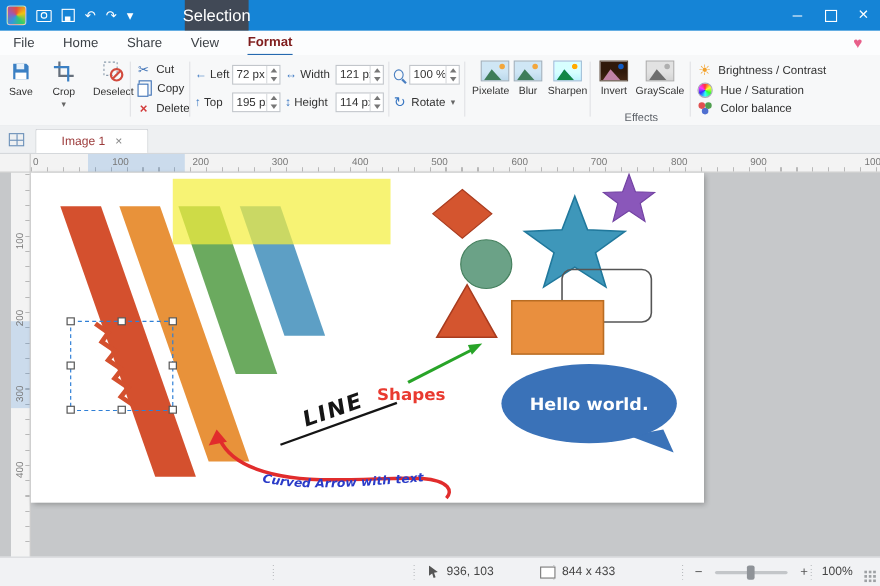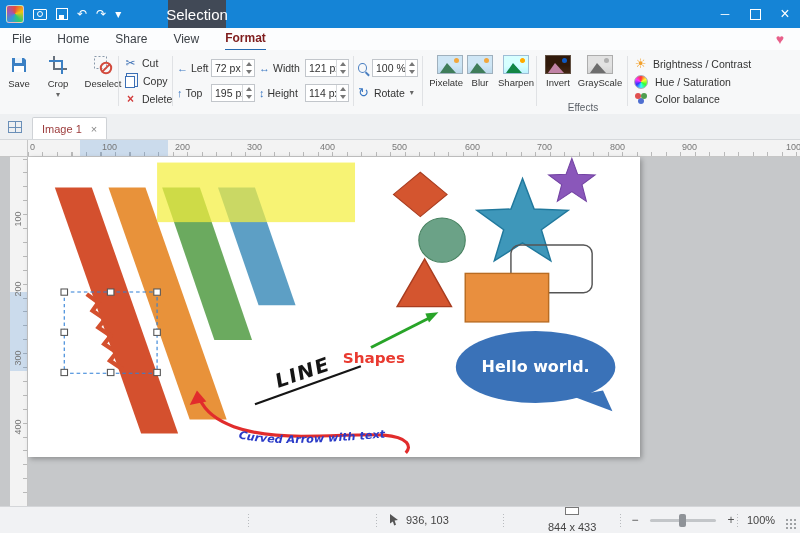--- a/index.html
+++ b/index.html
@@ -67,21 +67,21 @@
        background:conic-gradient(#f33,#ff3,#3f3,#3ff,#33f,#f3f,#f33);border:1px solid #aab;}
   .cbal{width:6px;height:6px;border-radius:50%;background:#e05050;box-shadow:6px 0 0 #4f9e4f,3px 5px 0 #4f6fd0;margin:0 9px 6px 2px;}
 
   
   .tabbar{position:absolute;left:0;top:114px;right:0;height:26px;background:#eef0f2;border-bottom:1px solid #d5d8db;
           display:flex;align-items:flex-end;padding-left:8px;box-sizing:border-box;}
   .grid-ico{width:12px;height:10px;border:1px solid #6a8fb8;margin-bottom:6px;
             background:linear-gradient(#6a8fb8,#6a8fb8) center/1px 100% no-repeat,
                        linear-gradient(#6a8fb8,#6a8fb8) center/100% 1px no-repeat;}
   .doc-tab{height:21px;margin-left:10px;background:#fff;border:1px solid #cfd2d6;border-bottom:none;
-           display:flex;align-items:center;gap:9px;padding:0 9px;font-size:11px;color:#9c3b3b;border-radius:2px 2px 0 0;}
+           display:flex;align-items:center;gap:9px;padding:0 23px;font-size:11px;color:#9c3b3b;border-radius:2px 2px 0 0;}
   .doc-tab .x{color:#888;font-size:11px;}
 
   
   .workarea{position:absolute;left:0;top:140px;right:0;bottom:26px;background:#c6c8ca;overflow:hidden;}
   .corner{position:absolute;left:0;top:0;width:28px;height:17px;background:#f3f3f3;border-right:1px solid #c6c6c6;border-bottom:1px solid #c6c6c6;box-sizing:border-box;}
   .hruler{position:absolute;left:28px;top:0;right:0;height:17px;background:#f3f3f3;border-bottom:1px solid #c6c6c6;box-sizing:border-box;
           background-image:repeating-linear-gradient(90deg,#b9b9b9 0 1px,transparent 1px 14.5px);
           background-size:100% 4px;background-position:0 12px;background-repeat:no-repeat;}
   .hnum{position:absolute;top:2px;font-size:9px;color:#777;}
   .hsel{position:absolute;left:52px;width:88px;top:0;bottom:0;background:rgba(43,124,211,.20);}
@@ -409,21 +409,21 @@
   <div class="statusbar">
     <span class="st-sep" style="left:248px;"></span>
     <span class="st-sep" style="left:376px;"></span>
     <div class="st-item" style="left:390px;">
       <svg width="10" height="12" viewBox="0 0 10 12">
           <polygon points="0,0 8,6 4.6,6.6 6,10.8 4.2,11.5 2.9,7.4 0,9.4" fill="#555"></polygon>
         </svg>
       <span>936, 103</span>
     </div>
     <span class="st-sep" style="left:503px;"></span>
-    <div class="st-item" style="left:548px;flex-direction:column;">
+    <div class="st-item" style="left:491px;">
       <span class="imgico"></span>
       <span>844 x 433</span>
     </div>
     <span class="st-sep" style="left:620px;"></span>
     <div class="st-item" style="left:628px;gap:8px;">
       <span class="zbtn">−</span>
       <span class="ztrack">
           <span class="zthumb"></span>
         </span>
       <span class="zbtn">+</span>

